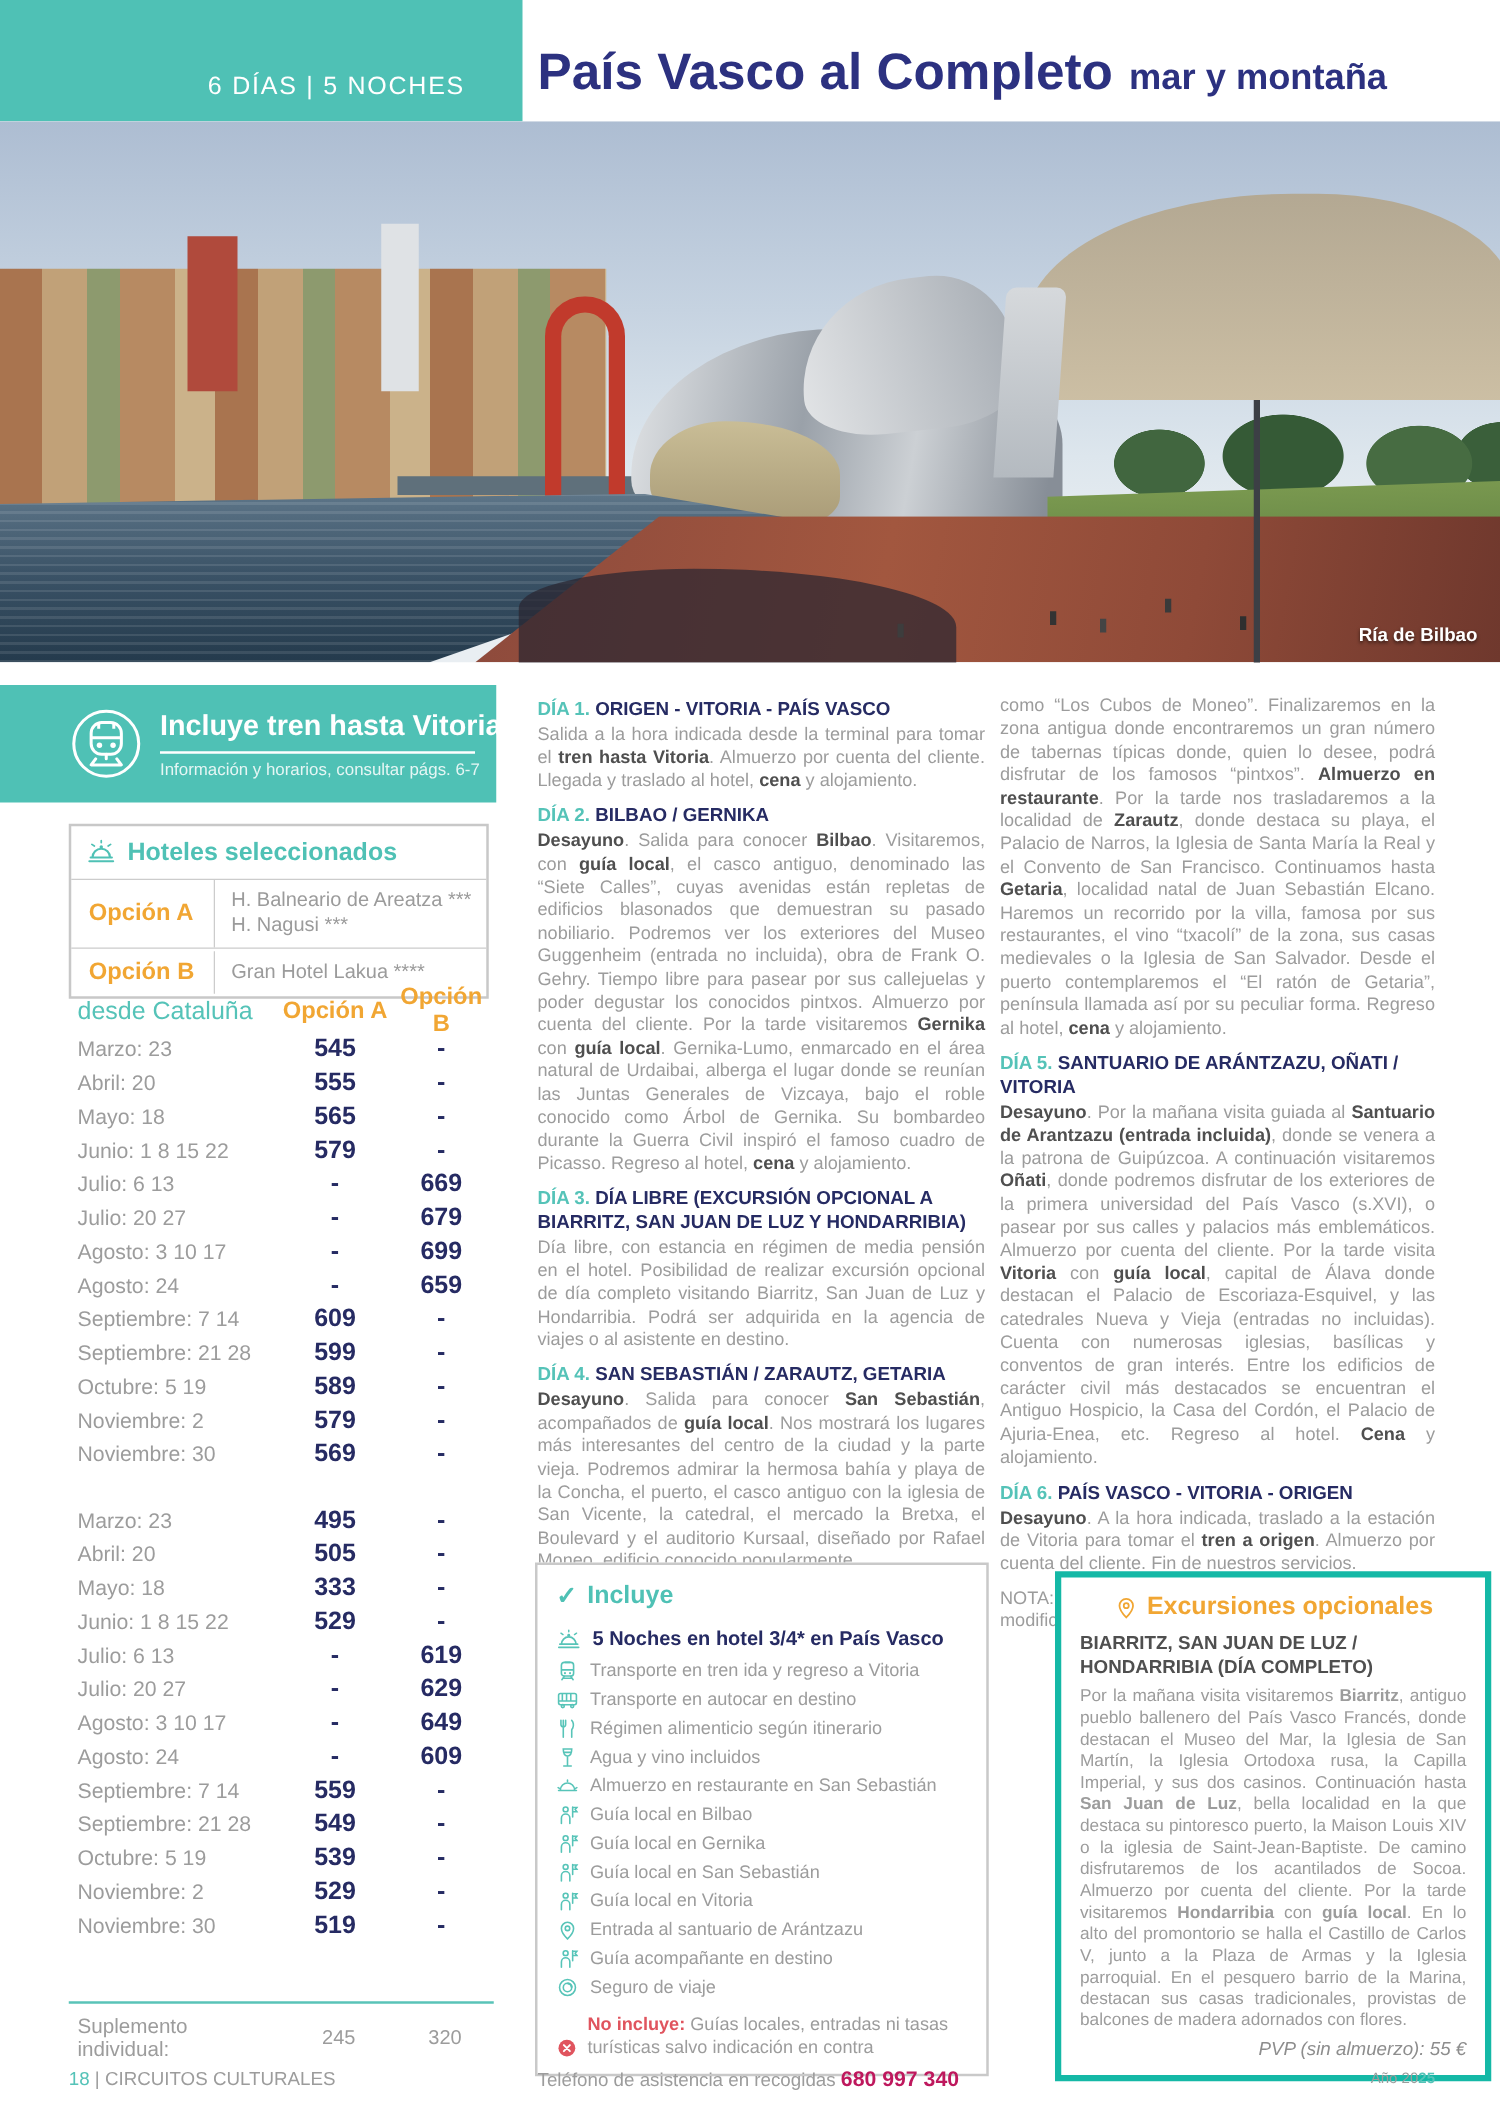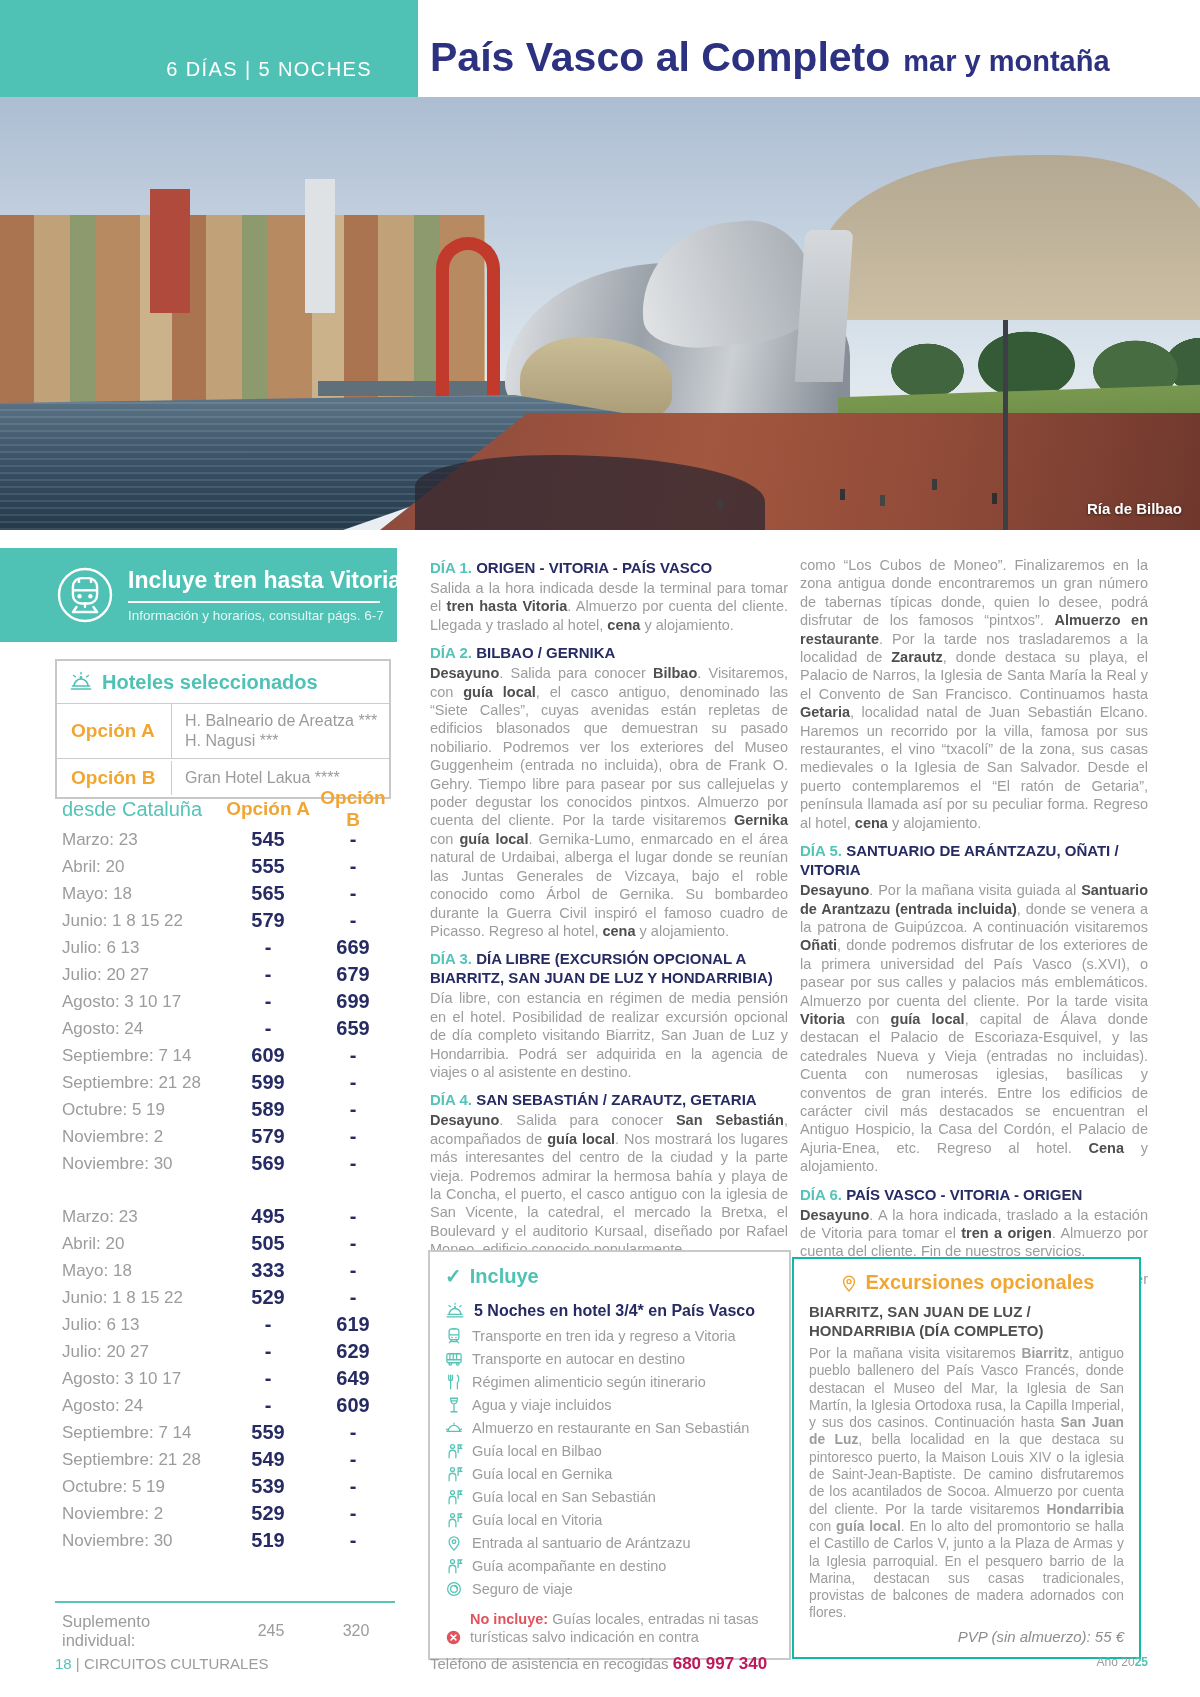--- a/index.html
+++ b/index.html
@@ -111,22 +111,22 @@
   .inc-first{display:flex;align-items:center;gap:9px;color:#262B63;font-size:16px;font-weight:700;height:27px;}
   .inc-item{display:flex;align-items:center;gap:9px;color:#9C9C9C;font-size:14.5px;height:23px;}
   .inc-ic{width:18px;height:18px;color:#57C4B8;flex:none;}
   .inc-first .inc-ic{width:20px;height:20px;}
   .no-incl{display:flex;gap:8px;margin-top:10px;align-items:flex-end;}
   .ni-ic{width:17px;height:17px;color:#E0545E;flex:none;margin-top:1px;}
   .ni-text{font-size:14.5px;line-height:18px;color:#9C9C9C;margin:0;}
   .ni-label{color:#E0545E;font-weight:700;}
 
   
-  .exc-box{position:absolute;left:792px;top:1257px;width:349px;box-sizing:border-box;
-           border:2px solid #14b8a6;padding:12px 15px;background:#fff;}
+  .exc-box{position:absolute;left:844px;top:1257px;width:349px;box-sizing:border-box;
+           border:5px solid #14b8a6;padding:12px 15px;background:#fff;}
   .exc-title{display:flex;align-items:center;justify-content:center;gap:7px;color:#F1A633;font-size:20px;font-weight:700;margin-bottom:8px;}
   .exc-title svg{width:20px;height:20px;color:#F1A633;}
   .exc-sub{color:#4F4F4F;font-size:15px;font-weight:700;line-height:19px;margin:0 0 5px;}
   .exc-body{margin:0;font-size:13.8px;line-height:17.3px;color:#9C9C9C;text-align:justify;}
   .exc-pvp{margin:6px 0 0;text-align:right;font-style:italic;color:#8D8D8D;font-size:15px;}
 
   
   .f-left{position:absolute;left:55px;top:1655px;font-size:15px;color:#9C9C9C;}
   .f-page{color:#55C3B8;}
   .f-center{position:absolute;left:430px;top:1654px;font-size:15px;color:#9C9C9C;}
@@ -490,21 +490,21 @@
     <div class="inc-item">
         <svg class="inc-ic">
           <use href="#i-cutlery"></use>
         </svg>
         <span>Régimen alimenticio según itinerario</span>
       </div>
     <div class="inc-item">
         <svg class="inc-ic">
           <use href="#i-wine"></use>
         </svg>
-        <span>Agua y viaje incluidos</span>
+        <span>Agua y vino incluidos</span>
       </div>
     <div class="inc-item">
         <svg class="inc-ic">
           <use href="#i-restaurant"></use>
         </svg>
         <span>Almuerzo en restaurante en San Sebastián</span>
       </div>
     <div class="inc-item">
         <svg class="inc-ic">
           <use href="#i-guide"></use>

